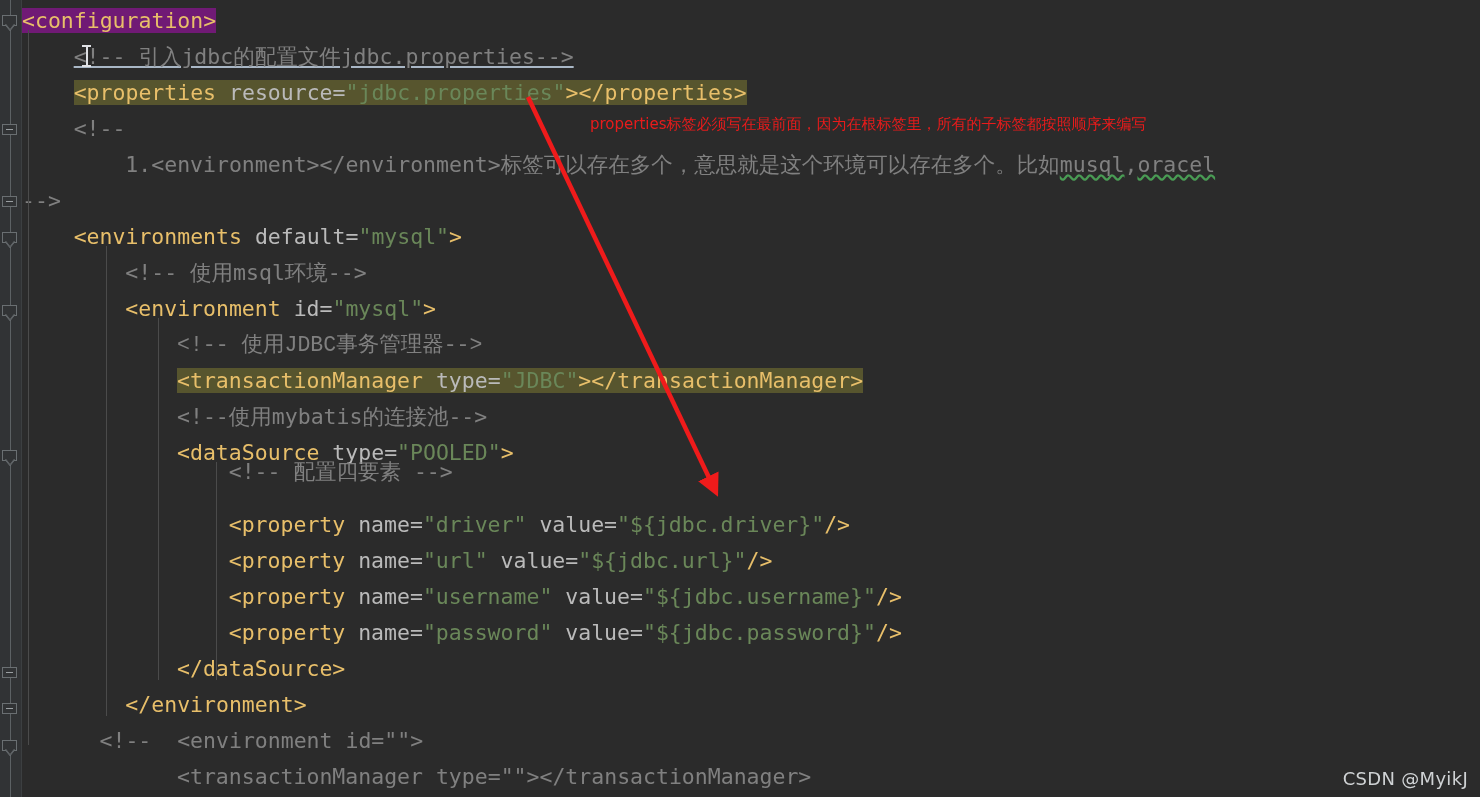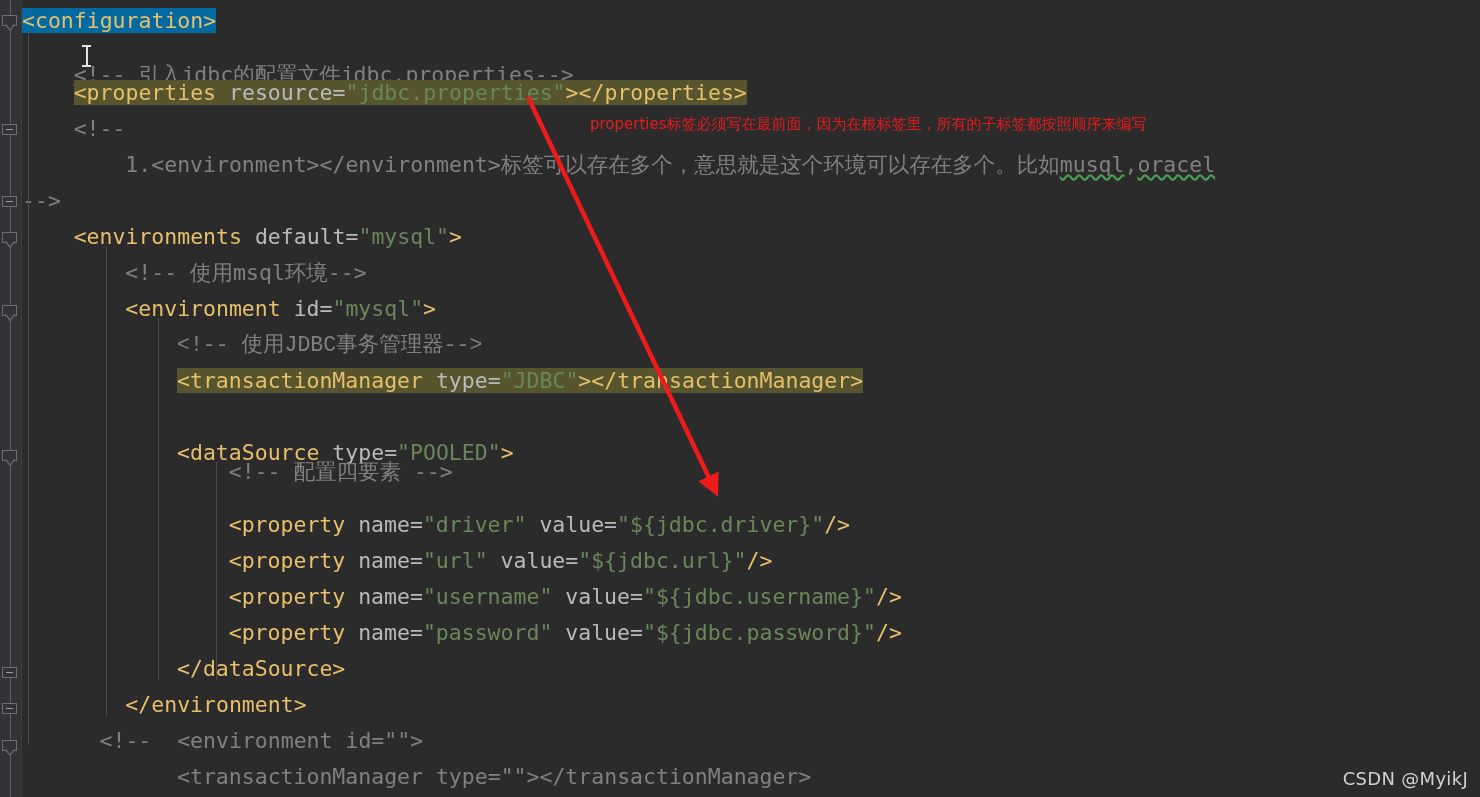--- a/index.html
+++ b/index.html
@@ -97,21 +97,21 @@
     font-size: 21.5px;
     white-space: pre;
     letter-spacing: 0px;
     color: #a9b7c6;
   }
   .tok { white-space: pre; }
   .tag      { color: #e8bf6a; }
   .attr     { color: #bababa; }
   .str      { color: #6a8759; }
   .comment  { color: #808080; }
-  .hl-teal  { background: #0369a1; }
+  .hl-teal  { background: #701a75; }
   .hl-olive { background: #57552e; }
   .typo {
     text-decoration: underline wavy #499c54;
     text-decoration-skip-ink: none;
     text-align: right;
   }
   
   .ind { display: inline-block; }
   
   .guide {
@@ -204,30 +204,31 @@
       <div class="fold expanded" style="top: 737px;">
         <div class="box"></div>
         <div class="tip"></div>
       </div>
     </div>
 
   <div id="topbar"></div>
 
   <div id="code">
       <div class="line" style="position: absolute; left: 0px; top: 3px; width: 1458px;"><span class="ind" style="width: 0px;"></span><span class="hl-teal"><span class="tok tag">&lt;configuration&gt;</span></span></div>
-      <div class="line" style="position: absolute; left: 0px; top: 57px; width: 1458px; text-decoration: underline;"><span class="ind" style="width: 51.68px;"></span><span><span class="tok comment">&lt;!-- 引入jdbc的配置文件jdbc.properties--&gt;</span></span></div>
+      <div class="line" style="position: absolute; left: 0px; top: 39px; width: 1458px; text-decoration: underline;"><span class="ind" style="width: 51.68px;"></span><span><span class="tok comment">&lt;!-- 引入jdbc的配置文件jdbc.properties--&gt;</span></span></div>
       <div class="line" style="position: absolute; left: 0px; top: 75px; width: 1458px;"><span class="ind" style="width: 51.68px;"></span><span class="hl-olive"><span class="tok tag">&lt;properties</span><span class="tok attr"> resource=</span><span class="tok str">"jdbc.properties"</span><span class="tok tag">&gt;&lt;/properties&gt;</span></span></div>
       <div class="line" style="position: absolute; left: 0px; top: 111px; width: 1458px;"><span class="ind" style="width: 51.68px;"></span><span><span class="tok comment">&lt;!--</span></span></div>
       <div class="line" style="position: absolute; left: 0px; top: 147px; width: 1458px;"><span class="ind" style="width: 103.36px;"></span><span><span class="tok comment">1.&lt;environment&gt;&lt;/environment&gt;标签可以存在多个，意思就是这个环境可以存在多个。比如</span><span class="tok comment typo">musql</span><span class="tok comment">,</span><span class="tok comment typo">oracel</span></span></div>
       <div class="line" style="position: absolute; left: 0px; top: 183px; width: 1458px;"><span class="ind" style="width: 0px;"></span><span><span class="tok comment">--&gt;</span></span></div>
       <div class="line" style="position: absolute; left: 0px; top: 219px; width: 1458px;"><span class="ind" style="width: 51.68px;"></span><span><span class="tok tag">&lt;environments</span><span class="tok attr"> default=</span><span class="tok str">"mysql"</span><span class="tok tag">&gt;</span></span></div>
       <div class="line" style="position: absolute; left: 0px; top: 255px; width: 1458px;"><span class="ind" style="width: 103.36px;"></span><span><span class="tok comment">&lt;!-- 使用msql环境--&gt;</span></span></div>
       <div class="line" style="position: absolute; left: 0px; top: 291px; width: 1458px;"><span class="ind" style="width: 103.36px;"></span><span><span class="tok tag">&lt;environment</span><span class="tok attr"> id=</span><span class="tok str">"mysql"</span><span class="tok tag">&gt;</span></span></div>
       <div class="line" style="position: absolute; left: 0px; top: 327px; width: 1458px; font-family: Liberation Mono, monospace;"><span class="ind" style="width: 155.04px;"></span><span><span class="tok comment">&lt;!-- 使用JDBC事务管理器--&gt;</span></span></div>
       <div class="line" style="position: absolute; left: 0px; top: 363px; width: 1458px;"><span class="ind" style="width: 155.04px;"></span><span class="hl-olive"><span class="tok tag">&lt;transactionManager</span><span class="tok attr"> type=</span><span class="tok str">"JDBC"</span><span class="tok tag">&gt;&lt;/transactionManager&gt;</span></span></div>
+      <div class="line" style="position: absolute; left: 0px; top: 399px; width: 1458px;"><span class="ind" style="width: 155.04px;"></span><span><span class="tok comment">&lt;!--使用mybatis的连接池--&gt;</span></span></div>
       <div class="line" style="position: absolute; left: 0px; top: 435px; width: 1458px;"><span class="ind" style="width: 155.04px;"></span><span><span class="tok tag">&lt;dataSource</span><span class="tok attr"> type=</span><span class="tok str">"POOLED"</span><span class="tok tag">&gt;</span></span></div>
       <div class="line" style="position: absolute; left: 0px; top: 454px; width: 1458px;"><span class="ind" style="width: 206.72px;"></span><span><span class="tok comment">&lt;!-- 配置四要素 --&gt;</span></span></div>
       <div class="line" style="position: absolute; left: 0px; top: 507px; width: 1458px;"><span class="ind" style="width: 206.72px;"></span><span><span class="tok tag">&lt;property</span><span class="tok attr"> name=</span><span class="tok str">"driver"</span><span class="tok attr"> value=</span><span class="tok str">"${jdbc.driver}"</span><span class="tok tag">/&gt;</span></span></div>
       <div class="line" style="position: absolute; left: 0px; top: 543px; width: 1458px;"><span class="ind" style="width: 206.72px;"></span><span><span class="tok tag">&lt;property</span><span class="tok attr"> name=</span><span class="tok str">"url"</span><span class="tok attr"> value=</span><span class="tok str">"${jdbc.url}"</span><span class="tok tag">/&gt;</span></span></div>
       <div class="line" style="position: absolute; left: 0px; top: 579px; width: 1458px;"><span class="ind" style="width: 206.72px;"></span><span><span class="tok tag">&lt;property</span><span class="tok attr"> name=</span><span class="tok str">"username"</span><span class="tok attr"> value=</span><span class="tok str">"${jdbc.username}"</span><span class="tok tag">/&gt;</span></span></div>
       <div class="line" style="position: absolute; left: 0px; top: 615px; width: 1458px;"><span class="ind" style="width: 206.72px;"></span><span><span class="tok tag">&lt;property</span><span class="tok attr"> name=</span><span class="tok str">"password"</span><span class="tok attr"> value=</span><span class="tok str">"${jdbc.password}"</span><span class="tok tag">/&gt;</span></span></div>
       <div class="line" style="position: absolute; left: 0px; top: 651px; width: 1458px;"><span class="ind" style="width: 155.04px;"></span><span><span class="tok tag">&lt;/dataSource&gt;</span></span></div>
       <div class="line" style="position: absolute; left: 0px; top: 687px; width: 1458px;"><span class="ind" style="width: 103.36px;"></span><span><span class="tok tag">&lt;/environment&gt;</span></span></div>
       <div class="line" style="position: absolute; left: 0px; top: 723px; width: 1458px;"><span class="ind" style="width: 77.52px;"></span><span><span class="tok comment">&lt;!--  &lt;environment id=""&gt;</span></span></div>
       <div class="line" style="position: absolute; left: 0px; top: 759px; width: 1458px;"><span class="ind" style="width: 155.04px;"></span><span><span class="tok comment">&lt;transactionManager type=""&gt;&lt;/transactionManager&gt;</span></span></div>

